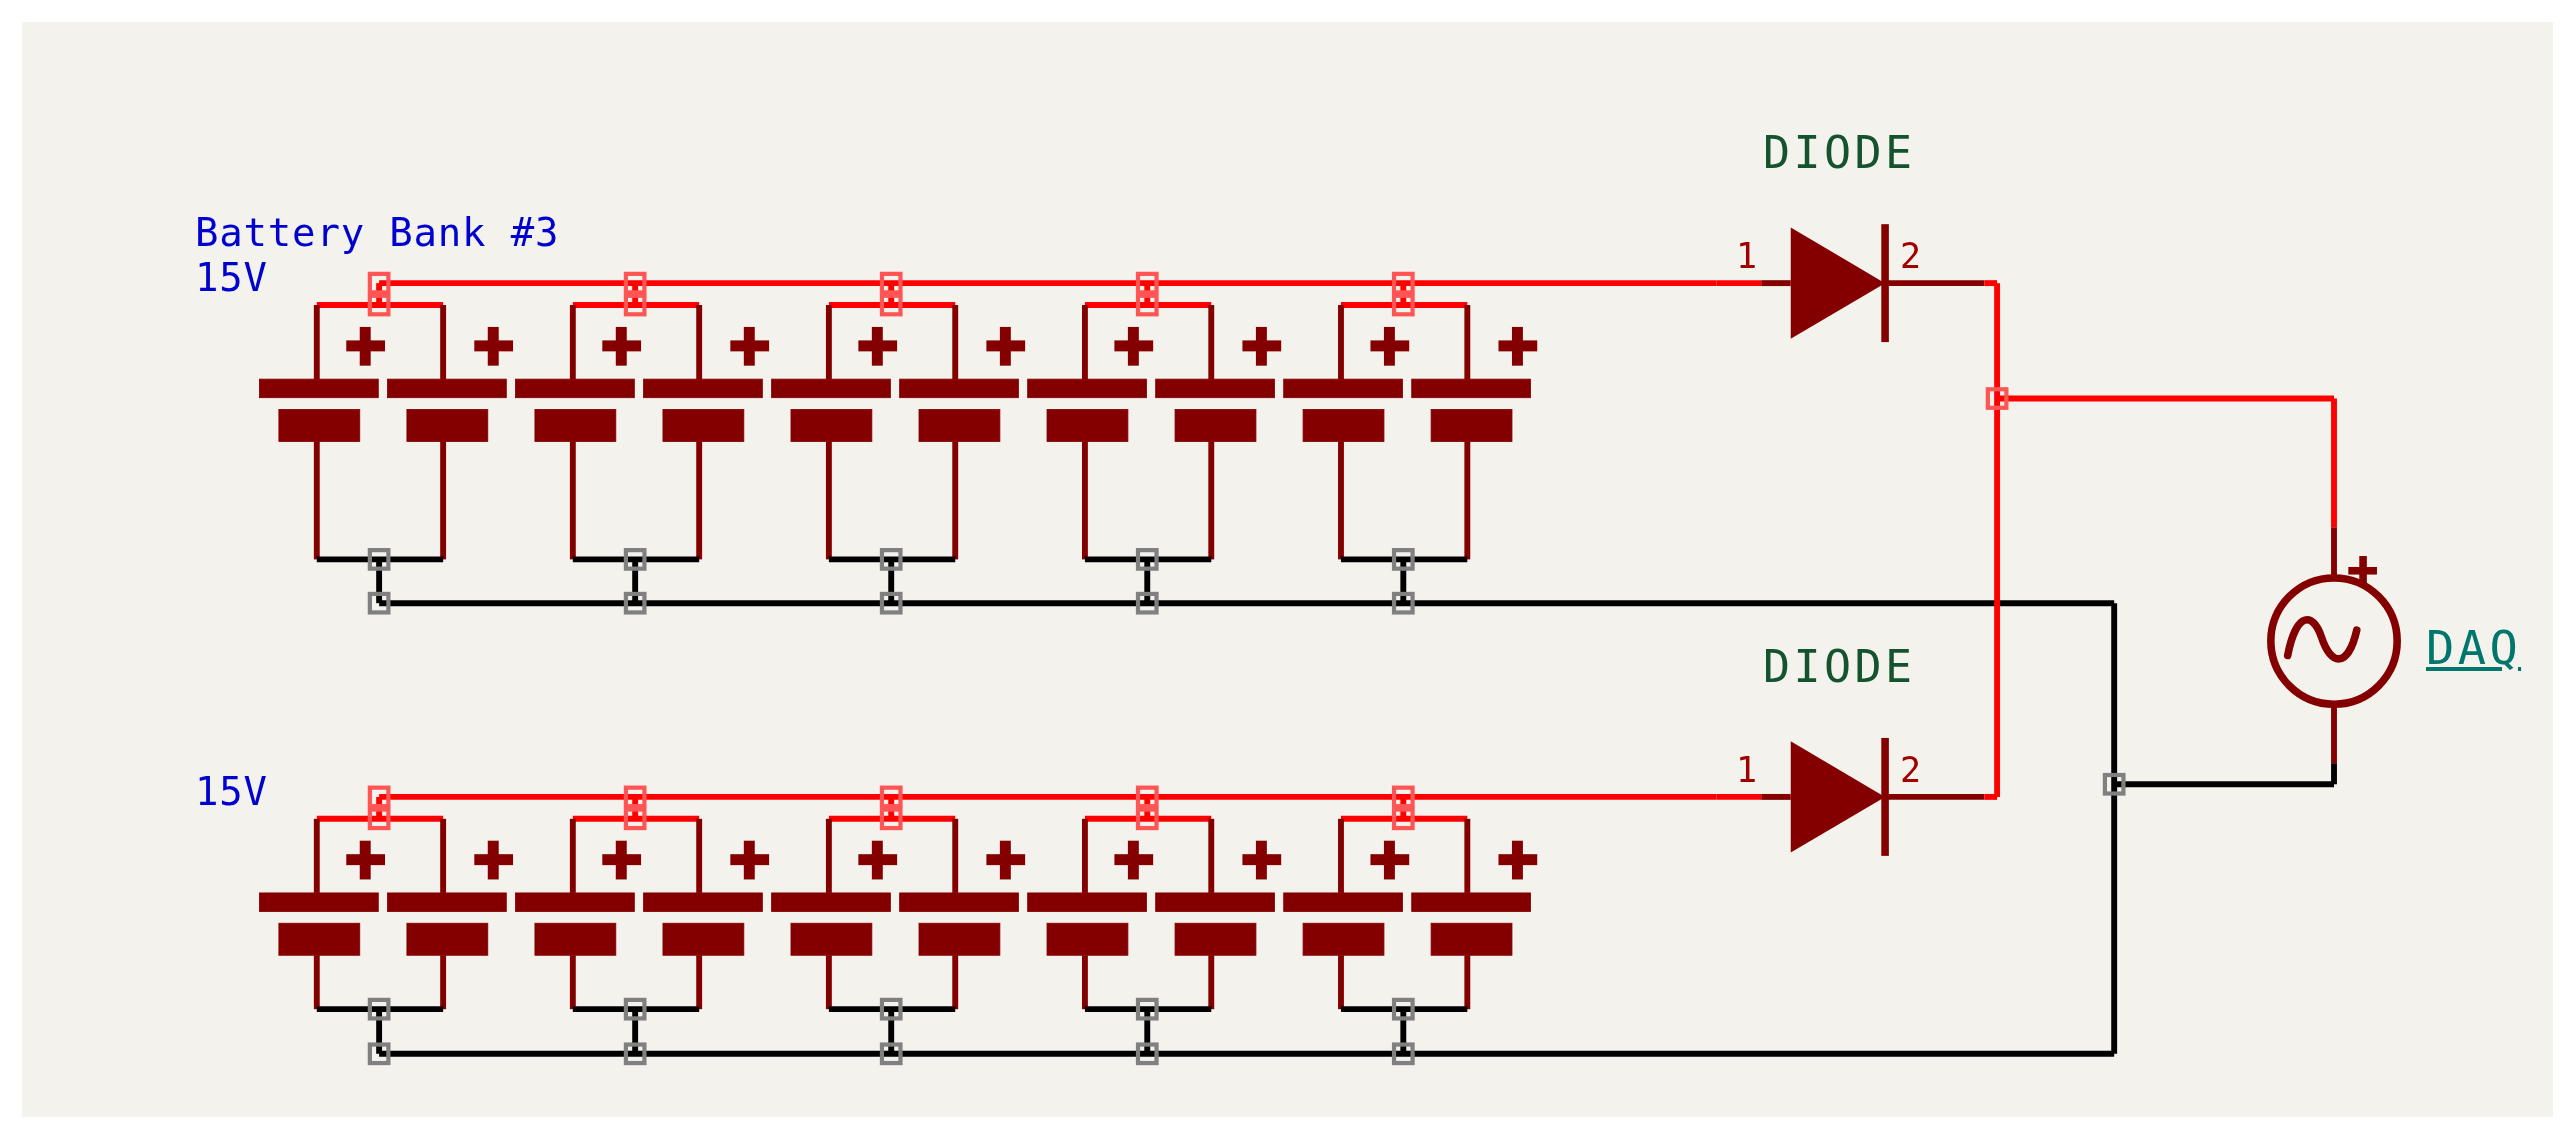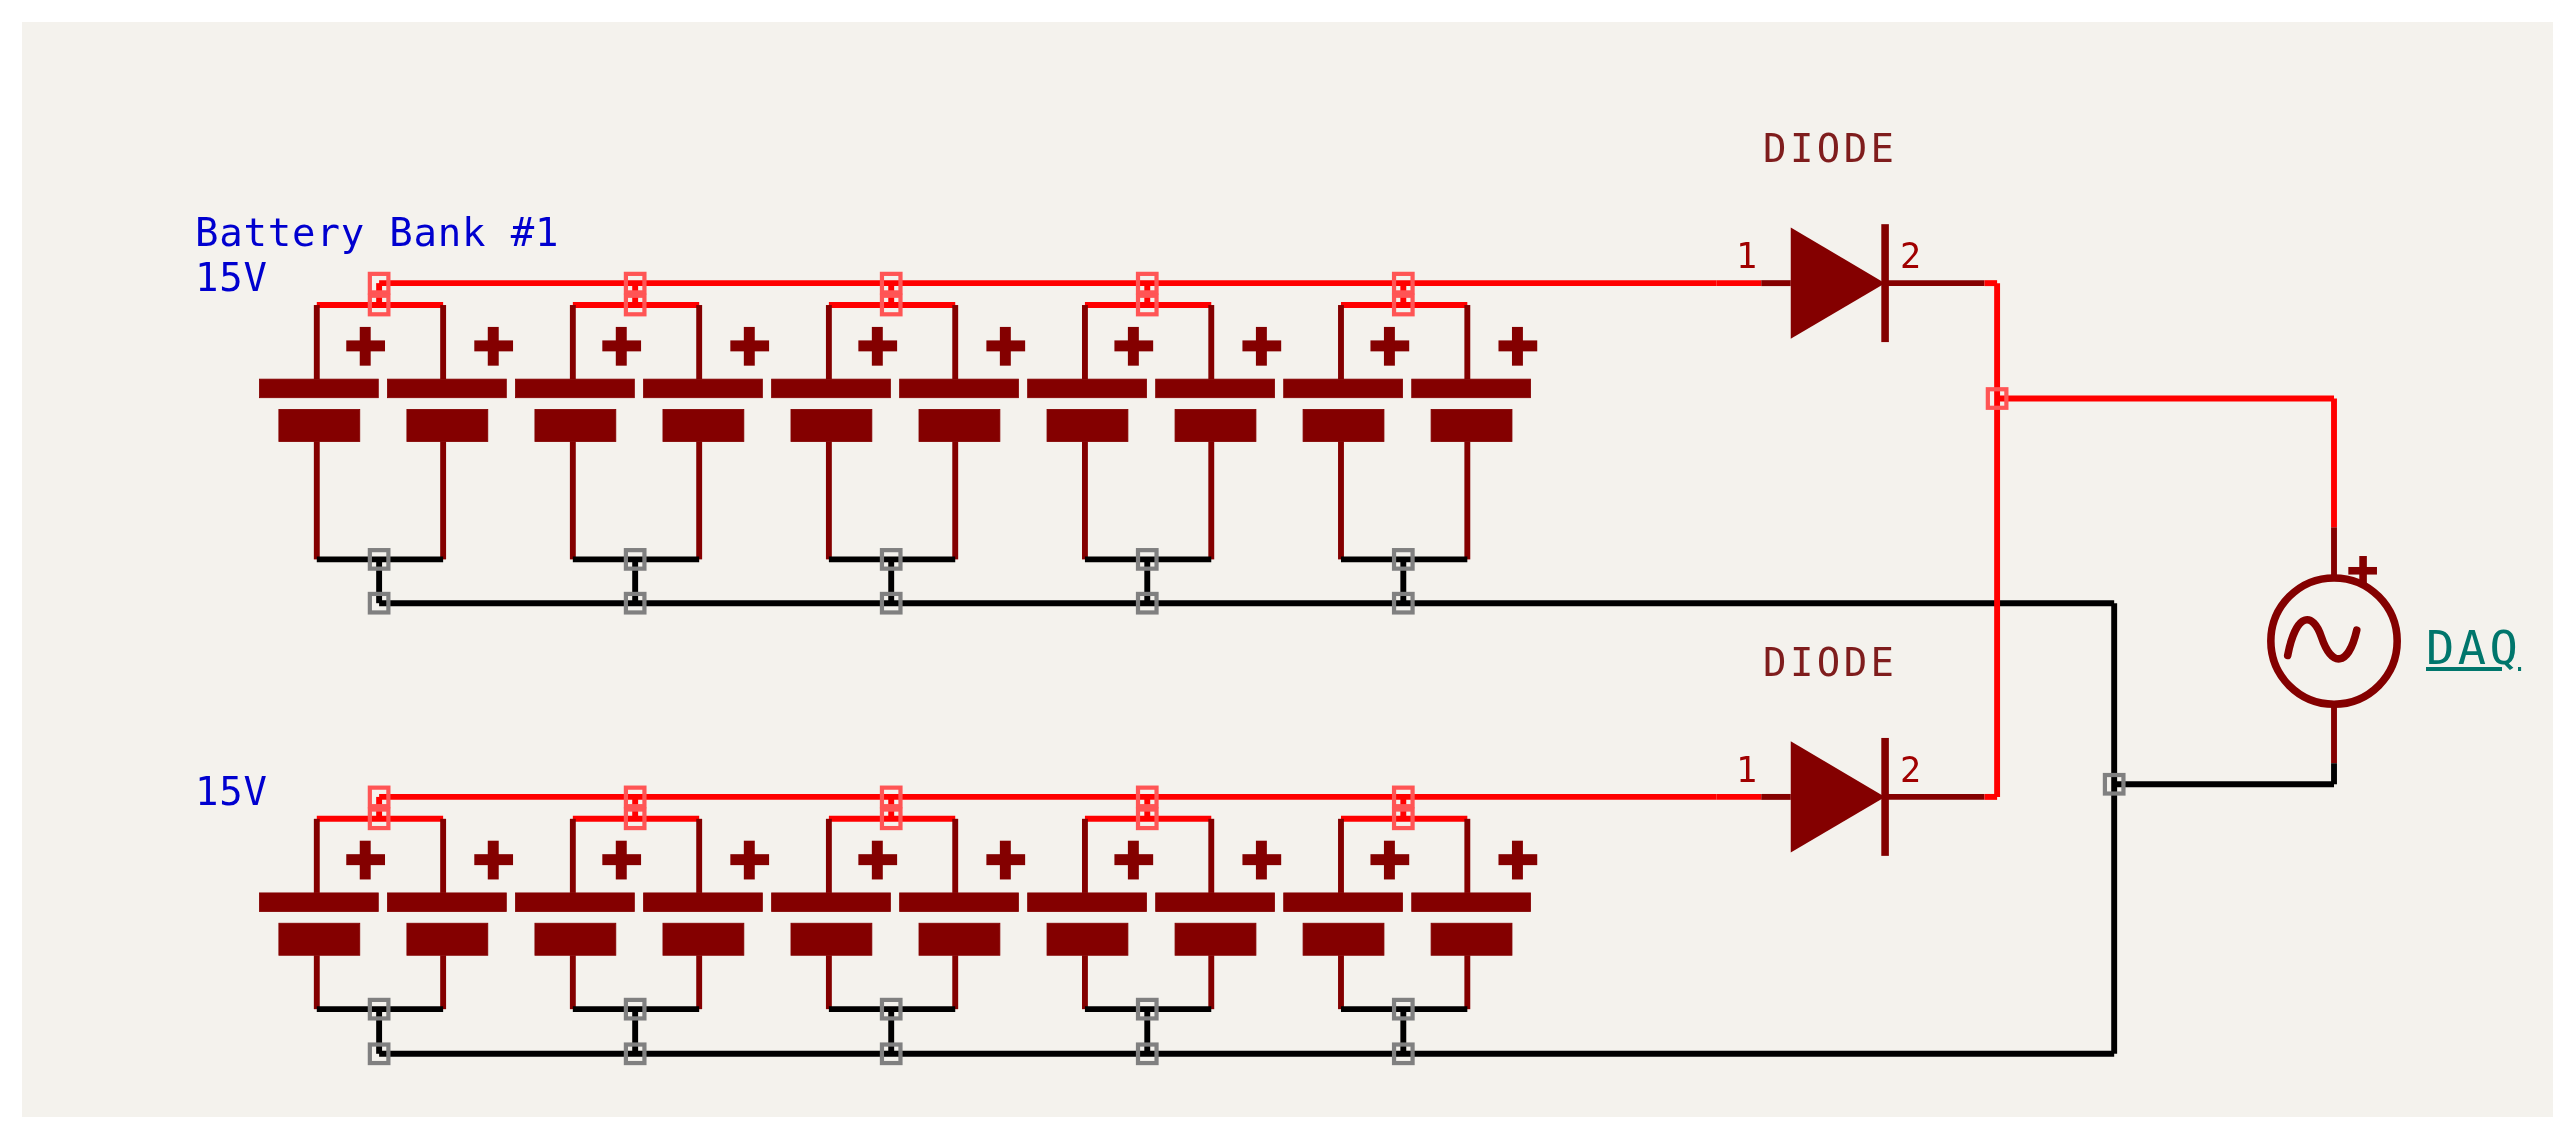--- a/index.html
+++ b/index.html
@@ -2,21 +2,21 @@
 <html style="font-size:13.5px"><head>
 <meta charset="utf-8">
 <style>
   html,body{margin:0;padding:0;background:#ffffff;}
   body{font-family:"DejaVu Sans Mono",monospace;}
   #root{position:relative;width:2576px;height:1138px;background:#ffffff;overflow:hidden;}
   #canvas{position:absolute;left:22px;top:22px;width:2531px;height:1095px;background:#f4f2ed;}
   .lyr{position:absolute;left:0;top:0;width:100%;height:100%;overflow:visible;}
   .lbl{position:absolute;white-space:pre;font-family:"DejaVu Sans Mono",monospace;}
   .bank-label{color:#0000cf;font-size:39px;line-height:47px;letter-spacing:0.8px;font-weight:400;}
-  .diode-label{color:#7f1d1d;font-size:39px;letter-spacing:3.4px;}
+  .diode-label{color:#14532d;font-size:45px;letter-spacing:3.4px;}
   .daq-label{color:#00766c;font-size:47px;letter-spacing:3.4px;text-decoration:underline;}
   .pinnum{color:#a00000;font-size:35px;}
 </style>
 </head>
 <body>
 
 <div id="root">
   <div id="canvas">
 
     <svg class="lyr" viewBox="0 0 3005 1300">
@@ -301,21 +301,21 @@
         </g>
       </g>
 
       <g fill="#840000">
         <rect x="2762" y="647" width="34" height="9"></rect>
         <rect x="2775" y="634" width="9" height="34"></rect>
       </g>
 
     </svg>
 
-    <div class="lbl bank-label" style="left:173px;top:187px;">Battery Bank #1</div>
+    <div class="lbl bank-label" style="left:173px;top:187px;">Battery Bank #3</div>
     <div class="lbl bank-label" style="left:173px;top:232px;">15V</div>
 
     <div class="lbl bank-label" style="left:173px;top:746px;">15V</div>
 
     <div class="lbl diode-label" style="left:1741px;top:104px;">DIODE</div>
     <div class="lbl pinnum" style="left:1714px;top:214px;">1</div>
     <div class="lbl pinnum" style="left:1878px;top:214px;">2</div>
 
     <div class="lbl diode-label" style="left:1741px;top:618px;">DIODE</div>
     <div class="lbl pinnum" style="left:1714px;top:728px;">1</div>

